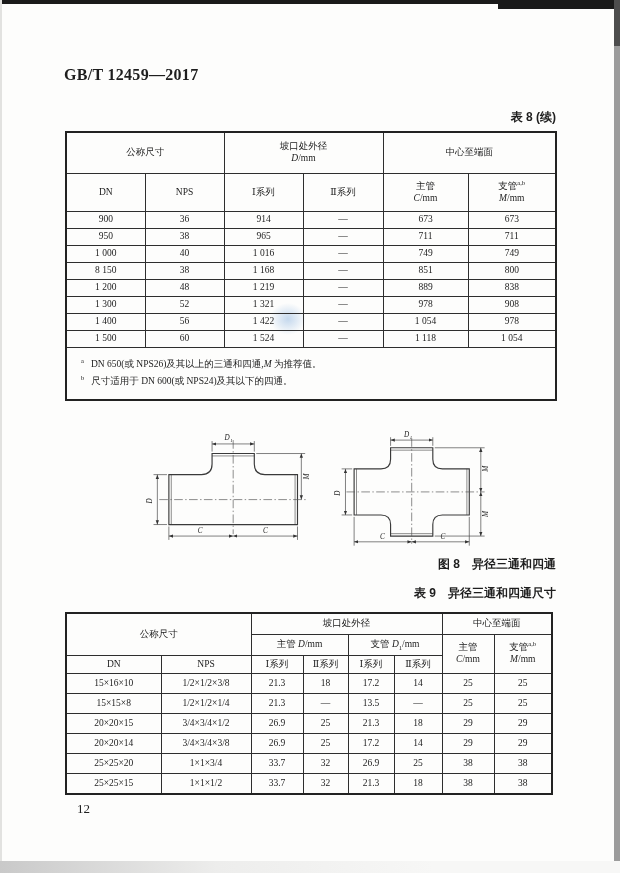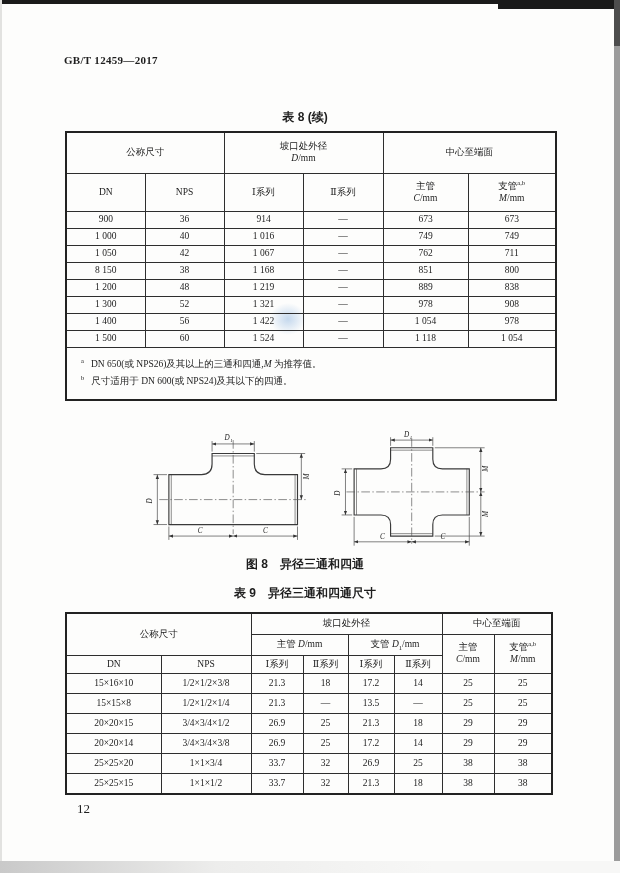--- a/index.html
+++ b/index.html
@@ -12,22 +12,22 @@
   .edge-top{position:absolute;top:0;left:0;width:620px;height:4px;background:#1a1a1a}
   .edge-topright{position:absolute;top:0;left:498px;width:122px;height:9px;background:#1a1a1a}
   .edge-right{position:absolute;top:0;right:0;width:6px;height:873px;background:#9c9c9c}
   .edge-right-top{position:absolute;top:0;right:0;width:6px;height:46px;background:#4d4d4d}
   .edge-left{position:absolute;top:0;left:0;width:2px;height:873px;background:#e2e2e0}
   .edge-bottom{position:absolute;bottom:0;left:0;width:620px;height:12px;
     background:linear-gradient(to right,#c9c9c9,#ededec 35%,#f7f7f6 70%)}
   .watermark{position:absolute;left:270px;top:303px;width:36px;height:32px;
     background:radial-gradient(closest-side,rgba(110,160,215,.40),rgba(110,160,215,0))}
 
-  .docnum{position:absolute;left:64px;top:54px;font-weight:bold;font-size:11px;letter-spacing:.3px}
-  .caption{position:absolute;left:60px;width:490px;text-align:center;font-weight:bold;font-size:12px;
+  .docnum{position:absolute;left:64px;top:66px;font-weight:bold;font-size:16px;letter-spacing:.3px}
+  .caption{position:absolute;left:66px;width:490px;text-align:right;font-weight:bold;font-size:12px;
     font-family:"Liberation Sans","DejaVu Sans",sans-serif}
   .cap-t8{top:109px}
   .cap-fig8{top:556px}
   .cap-t9{top:585px}
 
   table{border-collapse:collapse;table-layout:fixed;position:absolute;left:65px;
     font-size:9.5px;text-align:center;color:#222}
   table{border:2px solid #222}
   td{border:1px solid #2e2e2e;padding:0 2px;line-height:1.25;overflow:hidden}
   i{font-style:italic}
@@ -103,34 +103,34 @@
   </tr>
   <tr class="d">
         <td>900</td>
         <td>36</td>
         <td>914</td>
         <td>—</td>
         <td>673</td>
         <td>673</td>
       </tr>
   <tr class="d">
+        <td>950</td>
+        <td>38</td>
+        <td>965</td>
+        <td>—</td>
+        <td>711</td>
+        <td>711</td>
+      </tr>
+  <tr class="d">
         <td>1 000</td>
         <td>40</td>
         <td>1 016</td>
         <td>—</td>
         <td>749</td>
         <td>749</td>
-      </tr>
-  <tr class="d">
-        <td>1 050</td>
-        <td>42</td>
-        <td>1 067</td>
-        <td>—</td>
-        <td>762</td>
-        <td>711</td>
       </tr>
   <tr class="d">
         <td>8 150</td>
         <td>38</td>
         <td>1 168</td>
         <td>—</td>
         <td>851</td>
         <td>800</td>
       </tr>
   <tr class="d">

